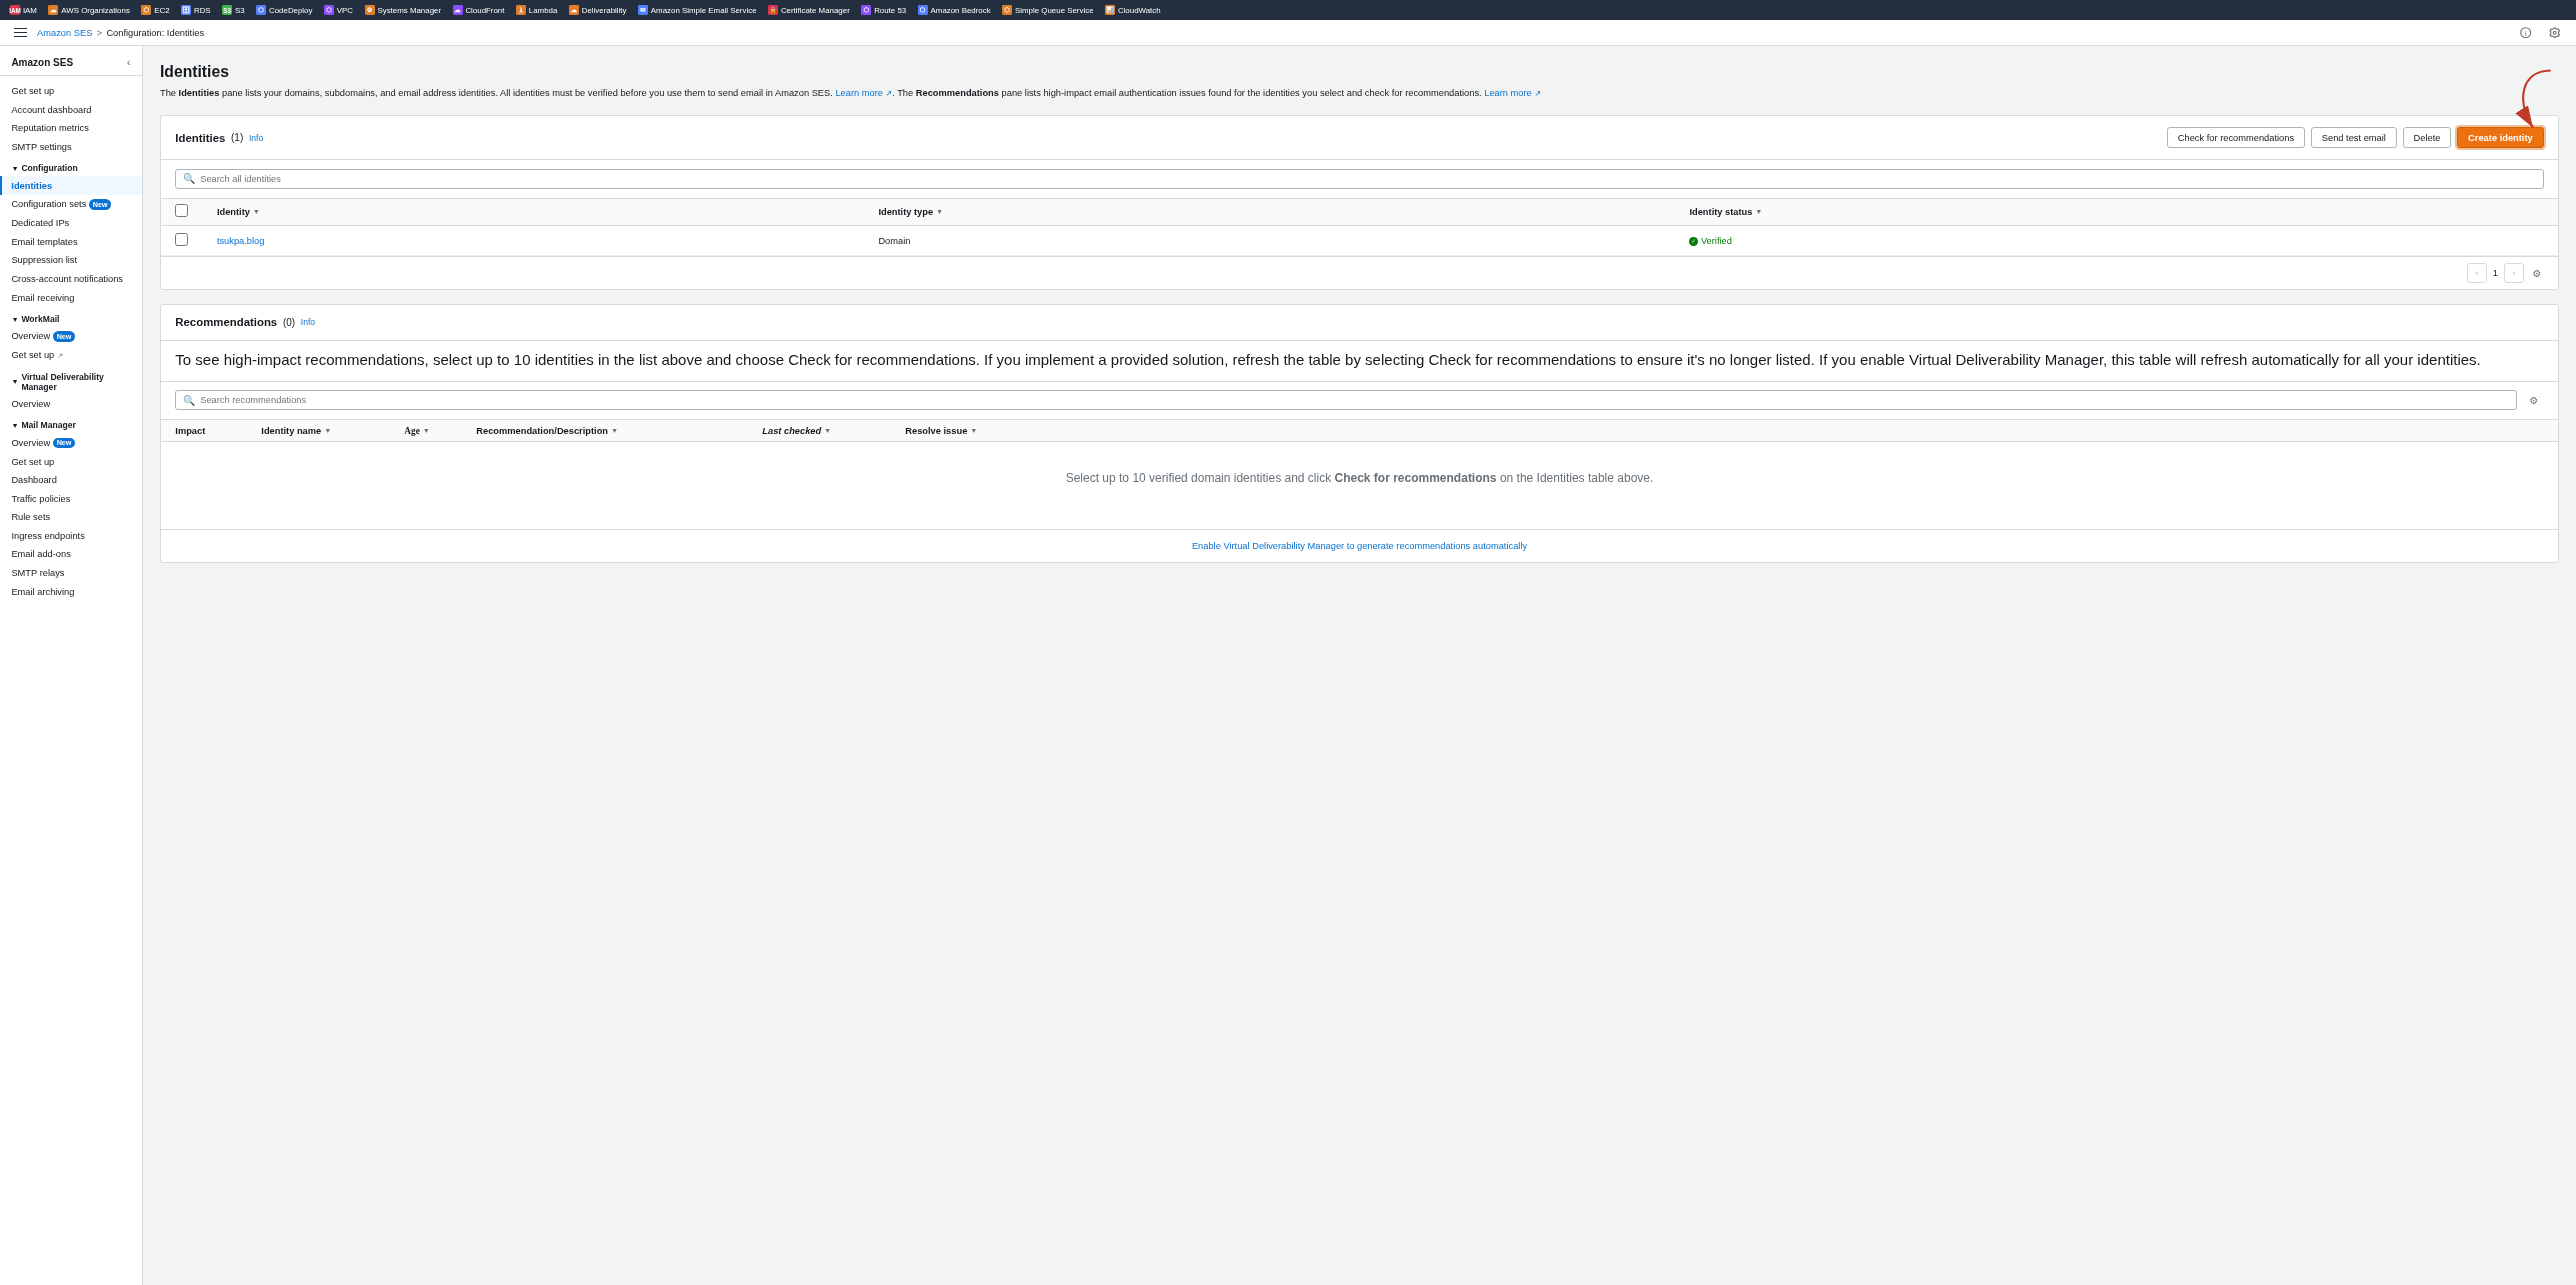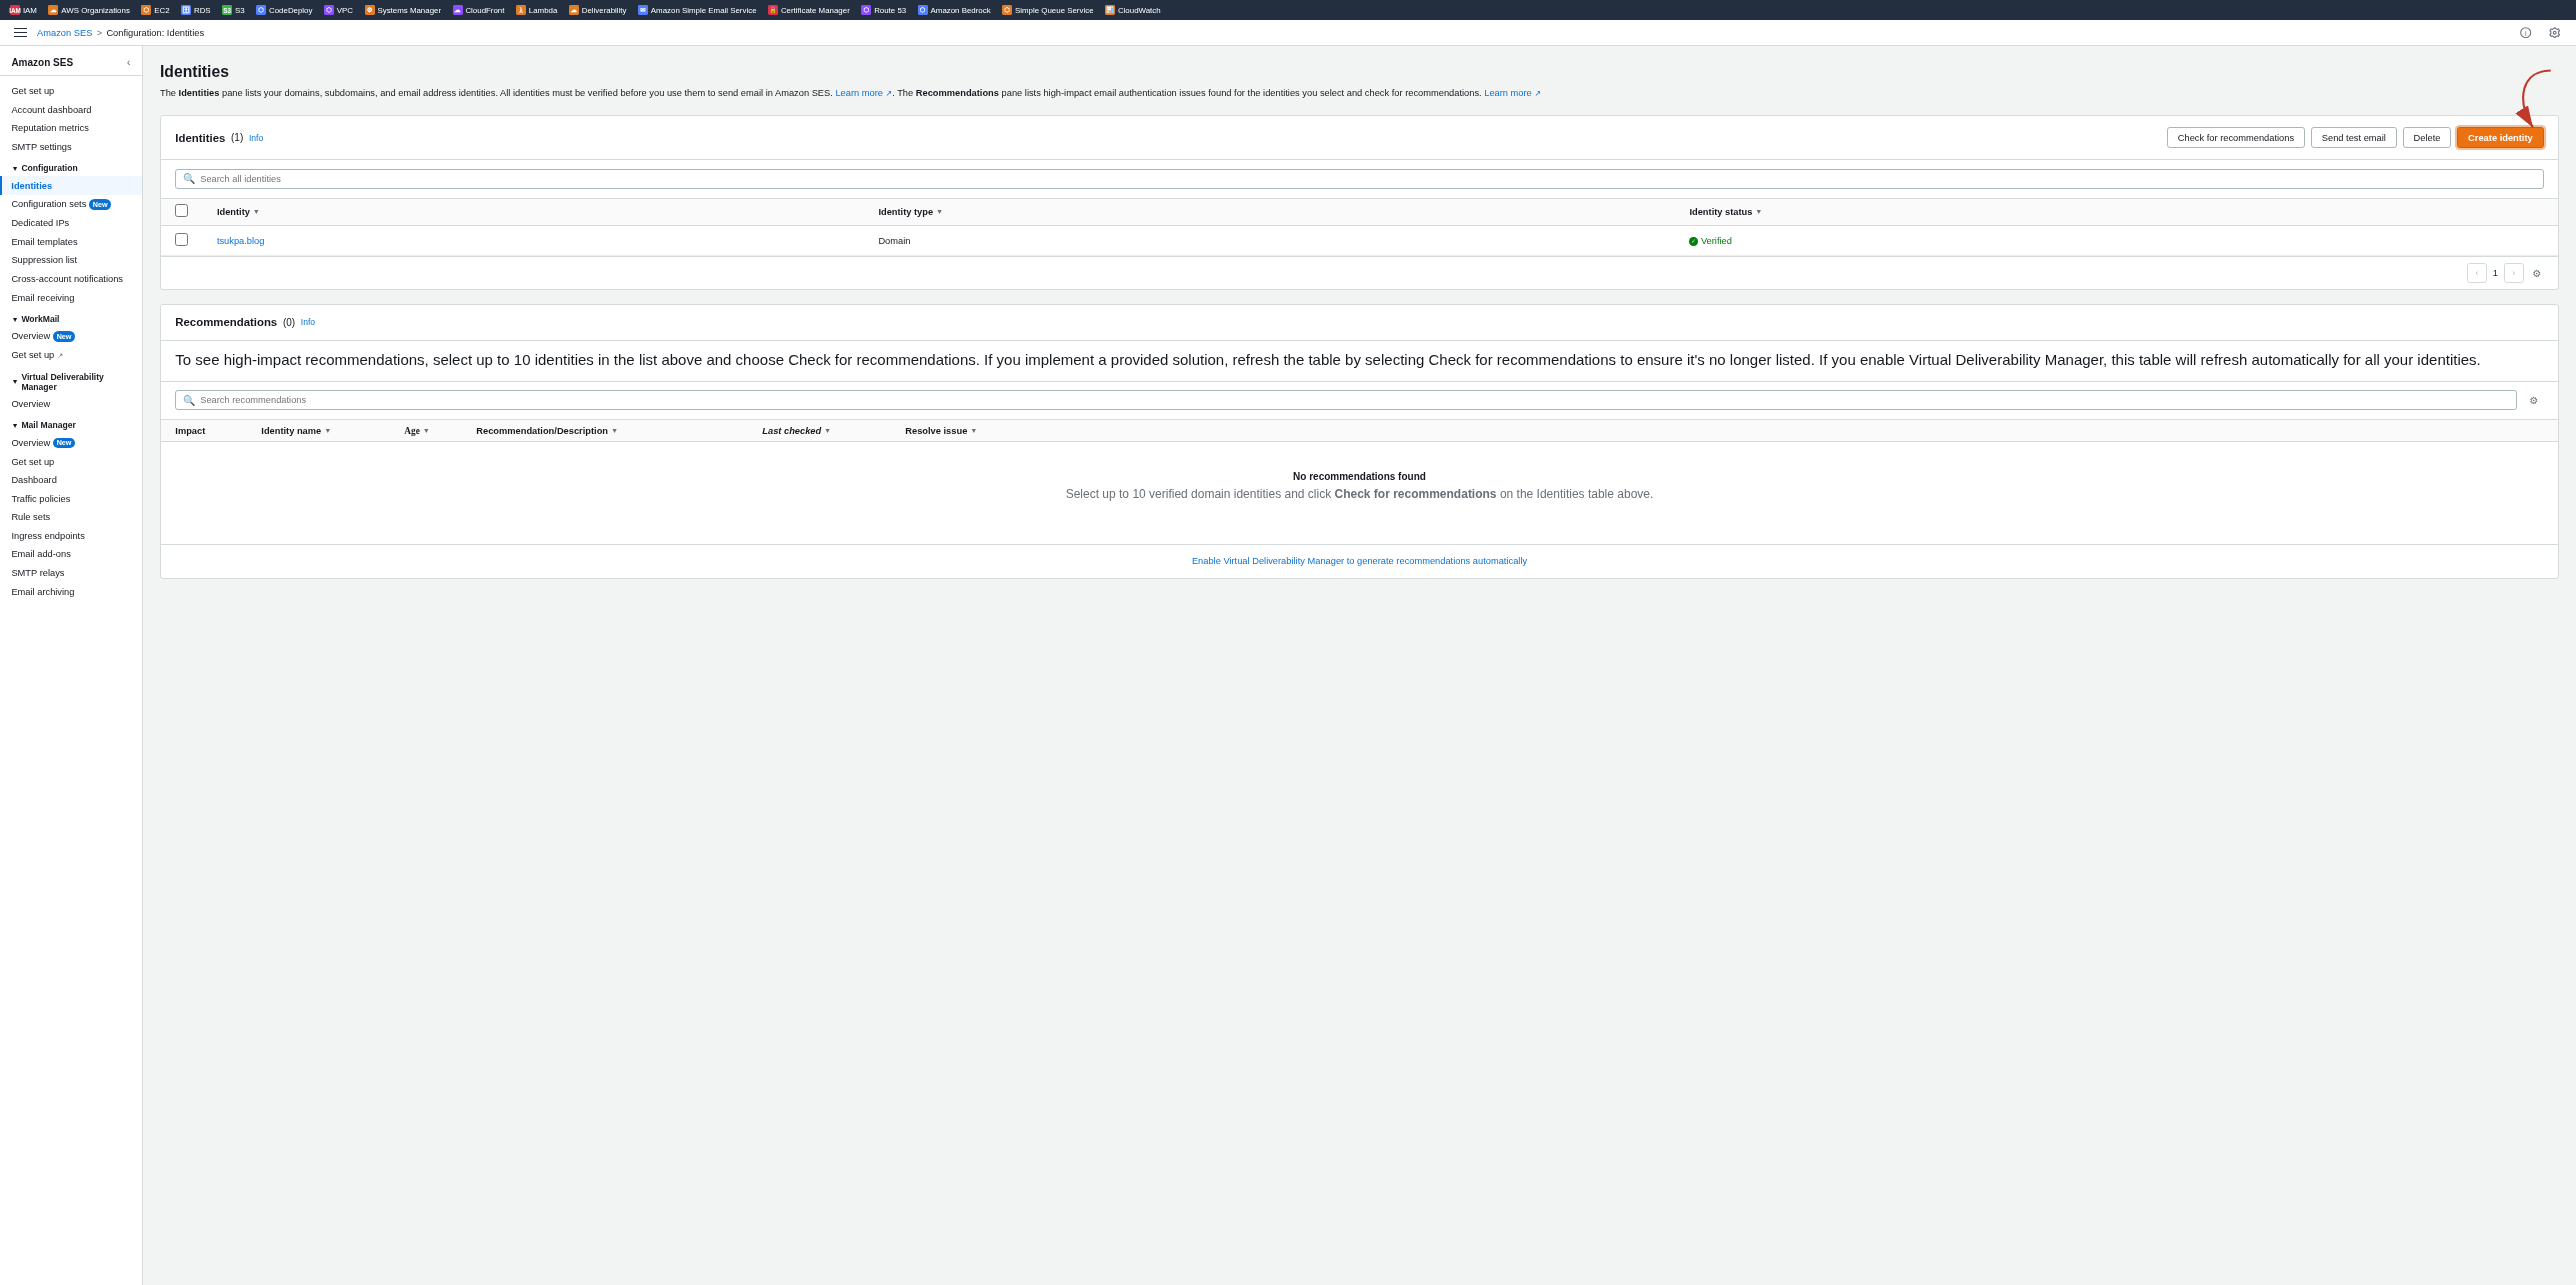--- a/index.html
+++ b/index.html
@@ -766,21 +766,20 @@
                 </span>
               </th>
             </tr>
           </thead>
           <tbody>
           </tbody>
         </table>
       </div>
 
       <div class="empty-state">
-        <div class="empty-state-title">No recommendations found</div>
         <div class="empty-state-desc">
           <span>Select up to 10 verified domain identities and click </span><strong>Check for recommendations</strong><span> on the Identities table above.</span>
         </div>
       </div>
 
       <a class="enable-link">Enable Virtual Deliverability Manager to generate recommendations automatically</a>
     </div>
 
   </div>
 </div>

